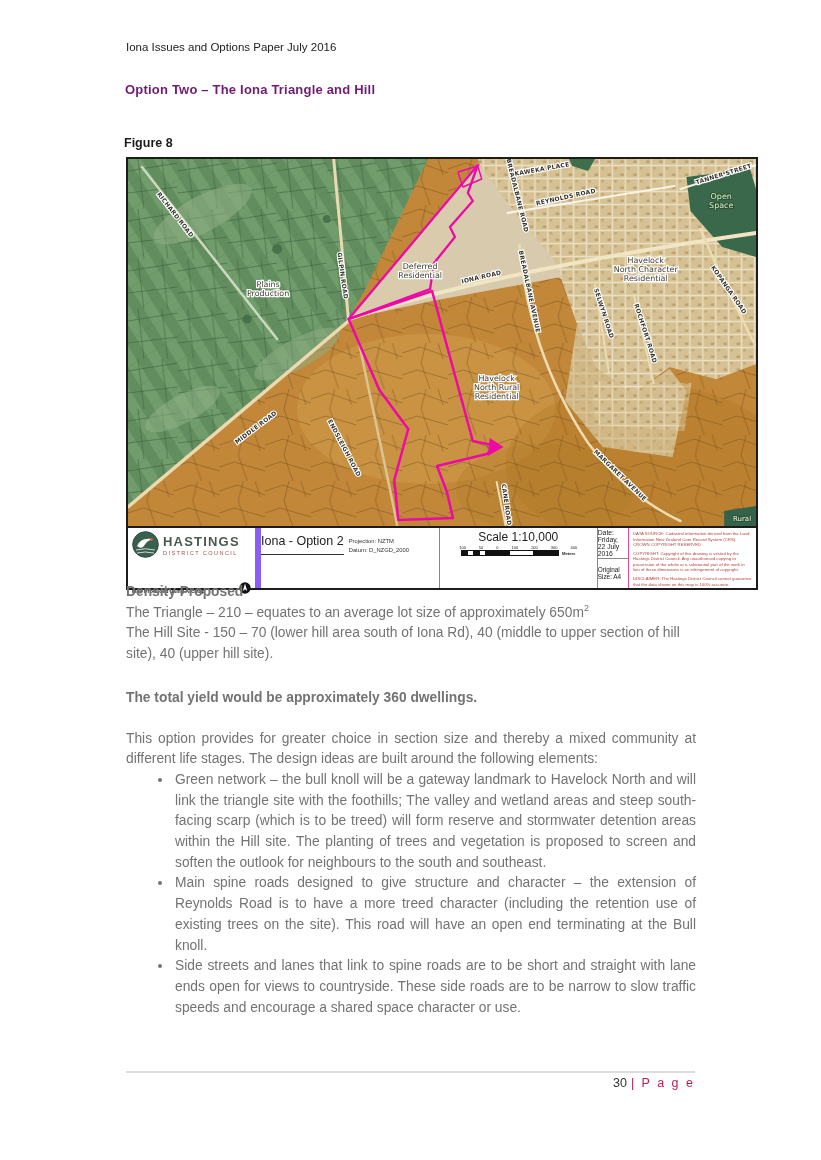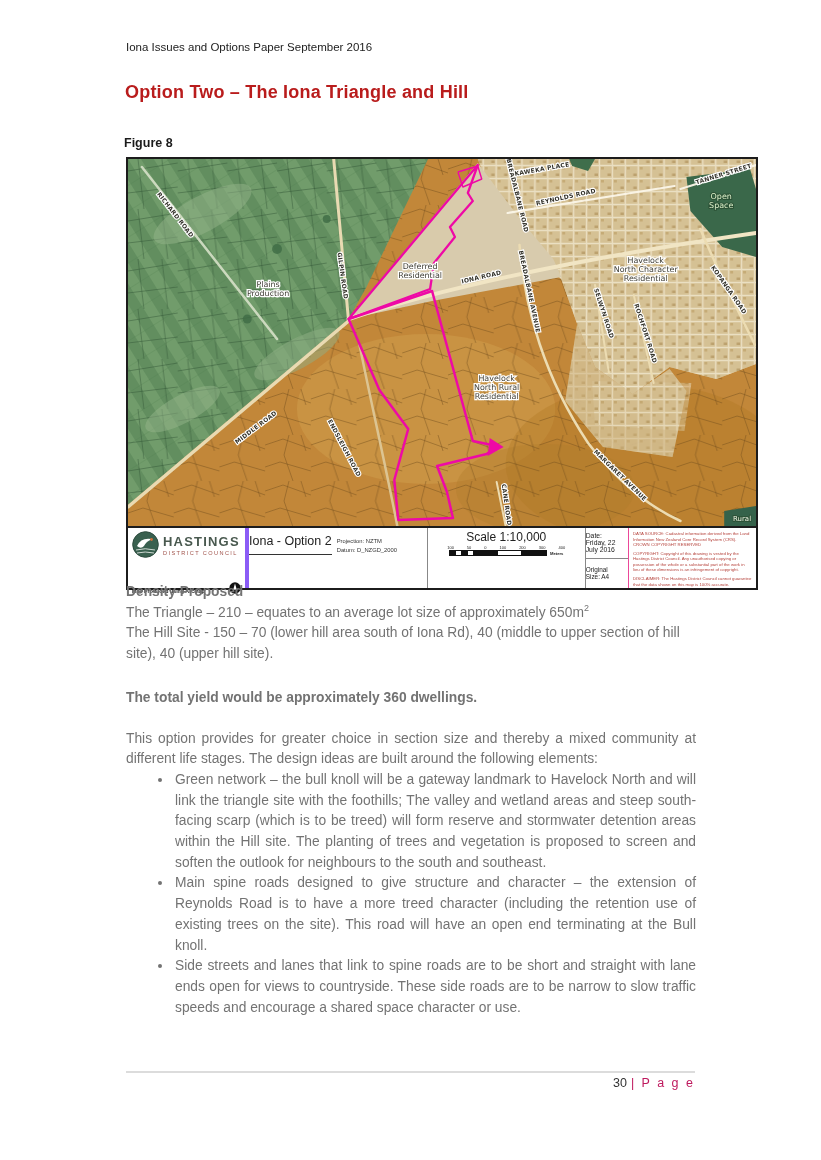--- a/index.html
+++ b/index.html
@@ -1,37 +1,37 @@
 <!DOCTYPE html>
 <html><head>
 <meta charset="utf-8">
 <style>
   html,body{margin:0;padding:0;background:#e9e9e9;}
   .page{position:relative;width:821px;height:1160px;background:#ffffff;margin:0 auto;
         font-family:"Liberation Sans",sans-serif;color:#1b1b1b;overflow:hidden;}
   .abs{position:absolute;}
   .doc-header{left:126px;top:41px;font-size:11.5px;color:#222;}
-  .doc-title{left:125px;top:82px;font-size:18px;font-weight:bold;color:#b91c1c;letter-spacing:.2px;}
+  .doc-title{left:125px;top:82px;font-size:13px;font-weight:bold;color:#701a75;letter-spacing:.2px;}
   .figure-label{left:124px;top:136px;font-size:12.5px;font-weight:bold;}
 
   
   .map-figure{left:126px;top:157px;width:628px;border:2px solid #1c1c1c;background:#fff;}
   .map-canvas{display:block;}
   .road-label{font-family:"DejaVu Sans",sans-serif;font-size:6px;font-weight:bold;fill:#33322a;
               stroke:#ffffff;stroke-width:2.2px;paint-order:stroke;text-anchor:middle;letter-spacing:.3px;}
   .zone{font-family:"DejaVu Sans",sans-serif;font-size:8px;fill:#3d3c33;stroke:#ffffff;
         stroke-width:2.4px;paint-order:stroke;text-anchor:middle;}
   .zone-green{font-family:"DejaVu Sans",sans-serif;font-size:8px;fill:#dcf0c9;stroke:#2c5136;
         stroke-width:2.2px;paint-order:stroke;text-anchor:middle;}
   .zone-light{font-family:"DejaVu Sans",sans-serif;font-size:7px;fill:#f0f7e6;stroke:#2c5136;
         stroke-width:2px;paint-order:stroke;text-anchor:middle;}
 
   
   .legend{display:flex;height:62px;border-top:2px solid #1c1c1c;background:#fff;box-sizing:border-box;}
-  .lg-left{width:121px;border-right:4px solid #8b5cf6;display:flex;flex-direction:column;justify-content:space-between;
+  .lg-left{width:133px;border-right:6px solid #8b5cf6;display:flex;flex-direction:column;justify-content:space-between;
            padding:3px 4px 2px 4px;box-sizing:border-box;gap:24px;}
   .lg-logo-row{display:flex;align-items:center;gap:4px;}
   .lg-org-name{font-size:13px;font-weight:bold;color:#49594f;letter-spacing:1.2px;}
   .lg-org-sub{font-size:5.6px;color:#a0524a;letter-spacing:1.4px;margin-top:1px;}
   .lg-left-bottom{display:flex;align-items:flex-end;justify-content:space-between;}
   .lg-produced{font-size:5.3px;font-weight:bold;color:#222;}
   .lg-mid{flex:1;display:flex;flex-direction:row;border-right:1px solid #ec4899;box-sizing:border-box;}
   .lg-title{height:26px;display:flex;align-items:center;justify-content:center;border-bottom:1px solid #333;
             font-size:12.5px;color:#222;}
   .lg-mid-bottom{flex:1;display:flex;}
@@ -65,21 +65,21 @@
   ul.bullets li{text-align:justify;padding-left:2px;}
   .footer-rule{left:126px;top:1071px;width:569px;height:2px;background:#dcdcdc;}
   .doc-footer{left:126px;top:1076px;width:569px;text-align:right;font-size:12.5px;color:#333;}
   .doc-footer .pagew{color:#be185d;letter-spacing:2px;margin-left:4px;}
 </style>
 </head>
 <body>
 
 <div class="page">
 
-  <div class="abs doc-header">Iona Issues and Options Paper September 2016</div>
+  <div class="abs doc-header">Iona Issues and Options Paper July 2016</div>
   <h1 class="abs doc-title" style="margin:0;">Option Two – The Iona Triangle and Hill</h1>
   <div class="abs figure-label">Figure 8</div>
 
   <div class="abs map-figure">
     <svg class="map-canvas" viewBox="0 0 632 367" width="628" height="367" preserveAspectRatio="none">
       <defs>
         <pattern id="pat-rural" width="46" height="46" patternUnits="userSpaceOnUse">
           <path d="M0,10 L18,4 L46,14 M24,0 L19,20 L28,46 M0,32 L15,27 L46,36 M36,0 L41,16" fill="none" stroke="#6d4a1a" stroke-width="0.8" opacity="0.55"></path>
         </pattern>
         <pattern id="pat-urban" width="13" height="13" patternUnits="userSpaceOnUse">

